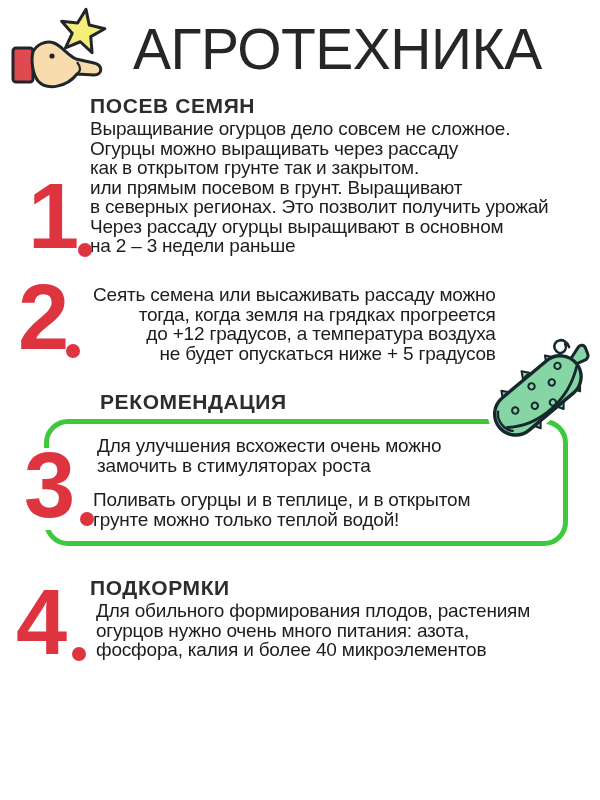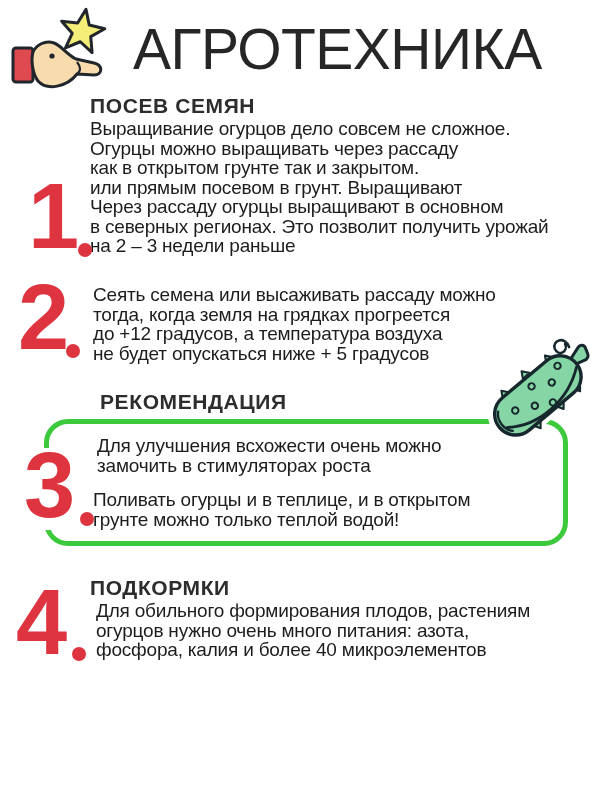--- a/index.html
+++ b/index.html
@@ -48,30 +48,30 @@
   </svg>
 
   <div class="abs title" style="left:133px;top:16px;">АГРОТЕХНИКА</div>
 
   <div class="abs heading" style="left:90px;top:94px;">ПОСЕВ СЕМЯН</div>
   <div class="abs body-text" style="left:90px;top:119px;">
     <div>Выращивание огурцов дело совсем не сложное.</div>
     <div>Огурцы можно выращивать через рассаду</div>
     <div>как в открытом грунте так и закрытом.</div>
     <div>или прямым посевом в грунт. Выращивают</div>
+    <div>в северных регионах. Это позволит получить урожай</div>
     <div>Через рассаду огурцы выращивают в основном</div>
-    <div>в северных регионах. Это позволит получить урожай</div>
     <div>на 2 – 3 недели раньше</div>
   </div>
   <div class="abs bignum" style="left:28px;top:170px;">
     <span>1</span>
     <span class="dot" style="left:50px;top:73px;"></span>
   </div>
 
-  <div class="abs body-text" style="left:93px;top:285px;">
+  <div class="abs body-text" style="left:93px;top:285px;text-align:right;">
     <div>Сеять семена или высаживать рассаду можно</div>
     <div>тогда, когда земля на грядках прогреется</div>
     <div>до +12 градусов, а температура воздуха</div>
     <div>не будет опускаться ниже + 5 градусов</div>
   </div>
   <div class="abs bignum" style="left:18px;top:271px;">
     <span>2</span>
     <span class="dot" style="left:48px;top:73px;"></span>
   </div>
 

